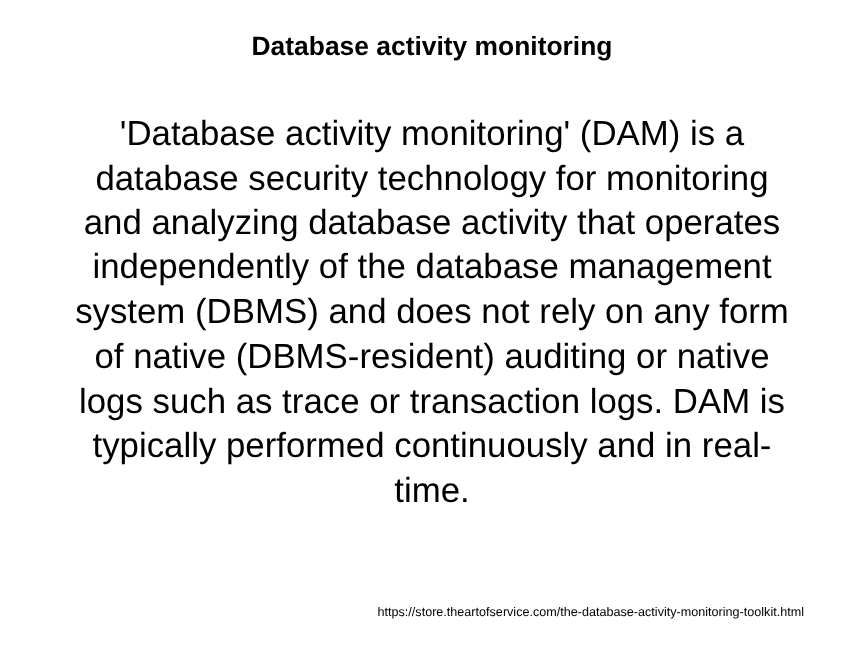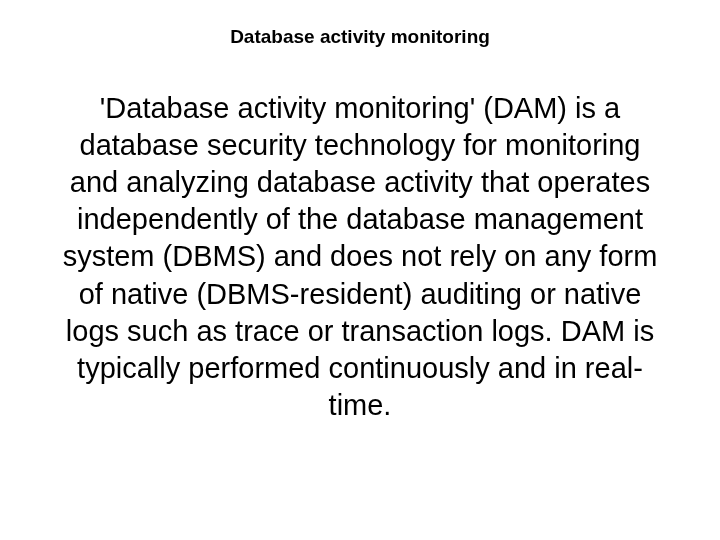--- a/index.html
+++ b/index.html
@@ -17,21 +17,21 @@
       overflow: hidden;
     }
     .slide {
       width: 100%;
       height: 100%;
       padding: 26px 50px 20px 50px;
       display: flex;
       flex-direction: column;
     }
     .title {
-      font-size: 19px;
+      font-size: 22px;
       font-weight: bold;
       text-align: center;
       margin-bottom: 42px;
       padding-left: 100px;
       padding-right: 100px;
     }
     .body-text {
       font-size: 29px;
       line-height: 1.28;
       text-align: center;
@@ -44,13 +44,14 @@
       font-size: 10.5px;
       color: #000000;
     }
   </style>
 </head>
 <body>
 
 <div class="slide">
   <div class="title">Database activity monitoring</div>
   <div class="body-text"> 'Database activity monitoring' (DAM) is a database security technology for monitoring and analyzing database activity that operates independently of the database management system (DBMS) and does not rely on any form of native (DBMS-resident) auditing or native logs such as trace or transaction logs. DAM is typically performed continuously and in real-time.</div>
+  <div class="footer-link">https://store.theartofservice.com/the-database-activity-monitoring-toolkit.html</div>
 </div>
 
 </body></html>

